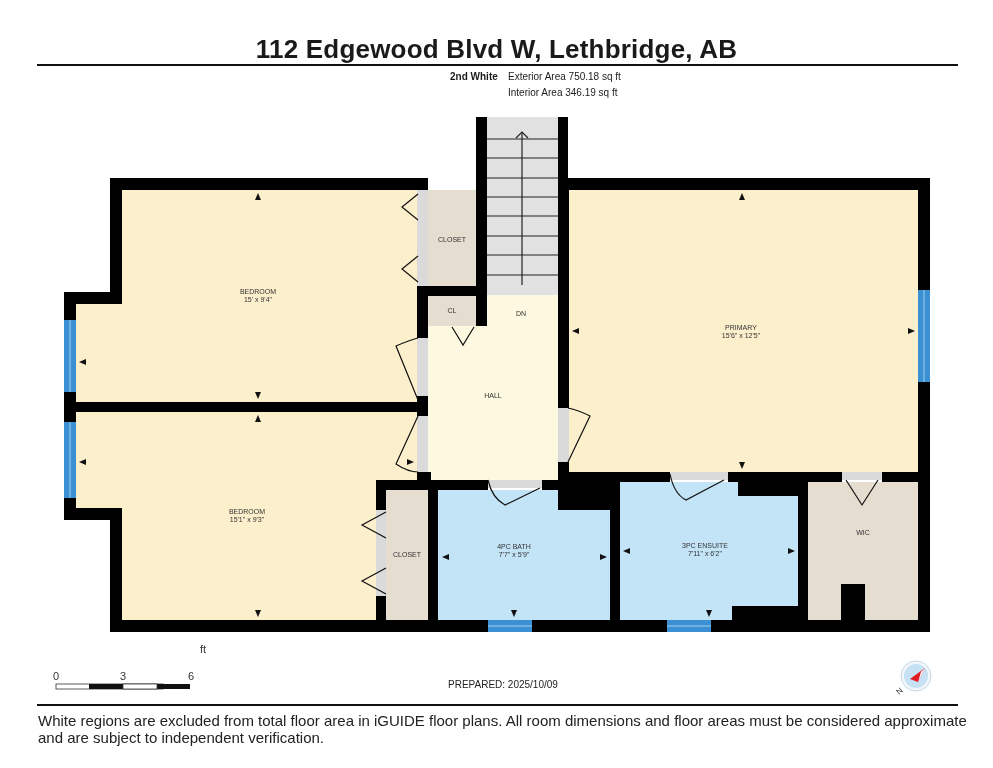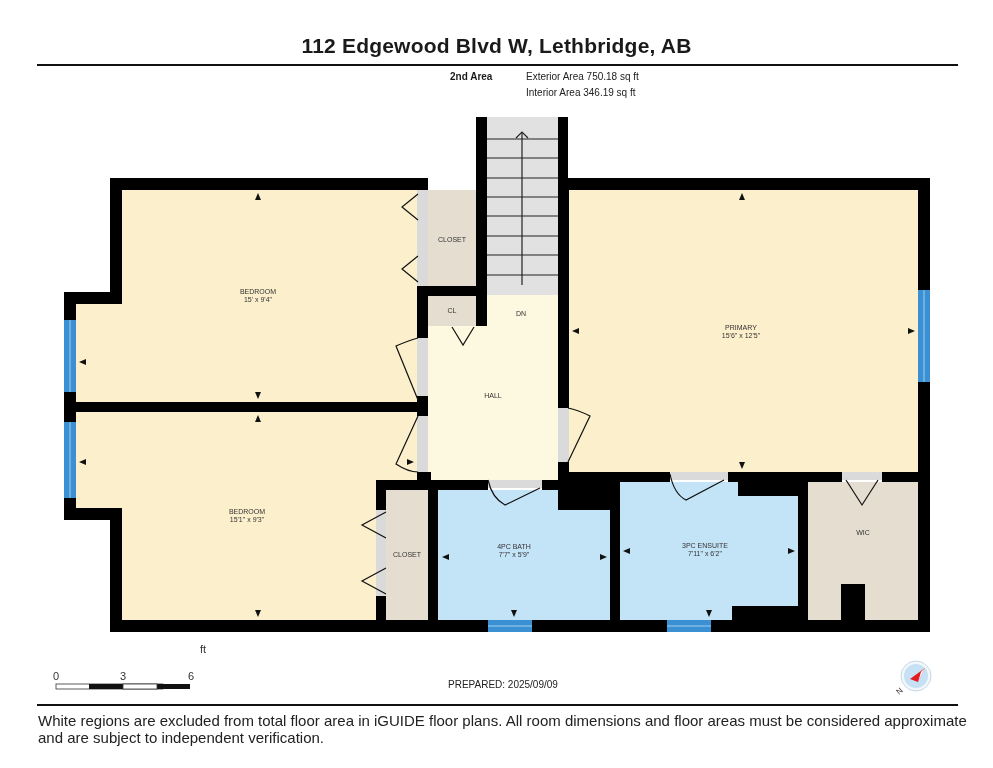--- a/index.html
+++ b/index.html
@@ -1,32 +1,32 @@
 <!DOCTYPE html>
 <html><head>
   <meta charset="utf-8">
   <style>
     html, body { margin:0; padding:0; background:#ffffff; }
     body { width:993px; height:768px; position:relative; overflow:hidden; font-family:"Liberation Sans", sans-serif; color:#1a1a1a; }
-    .title { position:absolute; left:0; width:993px; top:34px; text-align:center; font-size:21px; font-weight:bold; letter-spacing:0.2px; }
+    .title { position:absolute; left:0; width:993px; top:34px; text-align:center; font-size:26px; font-weight:bold; letter-spacing:0.2px; }
     .rule { position:absolute; left:37px; width:921px; height:2px; background:#111; }
     .floor-label { position:absolute; left:450px; top:71px; font-size:10px; font-weight:bold; }
-    .area-line { position:absolute; left:508px; font-size:10px; color:#222;margin-left:18px; }
+    .area-line { position:absolute; left:508px; font-size:10px; color:#222; }
     svg.plan { position:absolute; left:0; top:0; }
     .room-text { font-family:"Liberation Sans", sans-serif; font-size:7px; fill:#333; text-anchor:middle; }
     .scale-lbl { position:absolute; top:670px; font-size:11px; color:#333; }
     .prepared { position:absolute; left:448px; top:679px; font-size:10px; color:#222; }
     .disclaimer { position:absolute; left:38px; top:712px; font-size:15px; color:#222; }
   </style>
 </head>
 <body>
 
 <div class="title">112 Edgewood Blvd W, Lethbridge, AB</div>
 <div class="rule" style="top:64px"></div>
-<div class="floor-label">2nd Area</div>
+<div class="floor-label">2nd White</div>
 <div class="area-line" style="top:71px">Exterior Area 750.18 sq ft</div>
 <div class="area-line" style="top:87px">Interior Area 346.19 sq ft</div>
 
 <svg class="plan" width="993" height="768" viewBox="0 0 993 768">
 
   <g>
     <rect x="476" y="117" width="92" height="180" fill="#000"></rect>
     <rect x="487" y="117" width="71" height="178" fill="#e1e1e1"></rect>
     <g stroke="#222" stroke-width="1.2">
       <line x1="487" y1="139" x2="558" y2="139"></line>
@@ -192,15 +192,15 @@
     <polygon points="925,668 918,682 921,672" fill="#fff"></polygon>
     <text x="899" y="695" font-size="8" fill="#333" font-family="Liberation Sans, sans-serif" transform="rotate(-40 899 695)">N</text>
   </g>
 </svg>
 
 <div class="scale-lbl" style="left:53px">0</div>
 <div class="scale-lbl" style="left:120px">3</div>
 <div class="scale-lbl" style="left:188px">6</div>
 <div class="scale-lbl" style="left:200px; top:643px">ft</div>
 
-<div class="prepared">PREPARED: 2025/09/09</div>
+<div class="prepared">PREPARED: 2025/10/09</div>
 <div class="rule" style="top:704px"></div>
 <div class="disclaimer">White regions are excluded from total floor area in iGUIDE floor plans. All room dimensions and floor areas must be considered approximate and are subject to independent verification.</div>
 
 </body></html>

